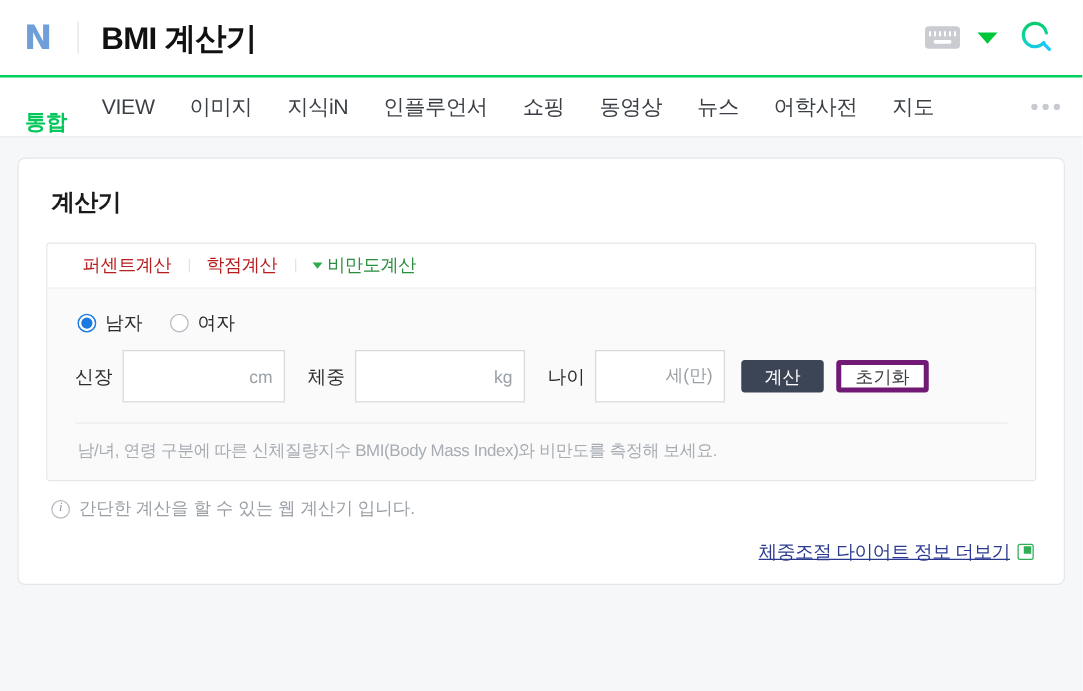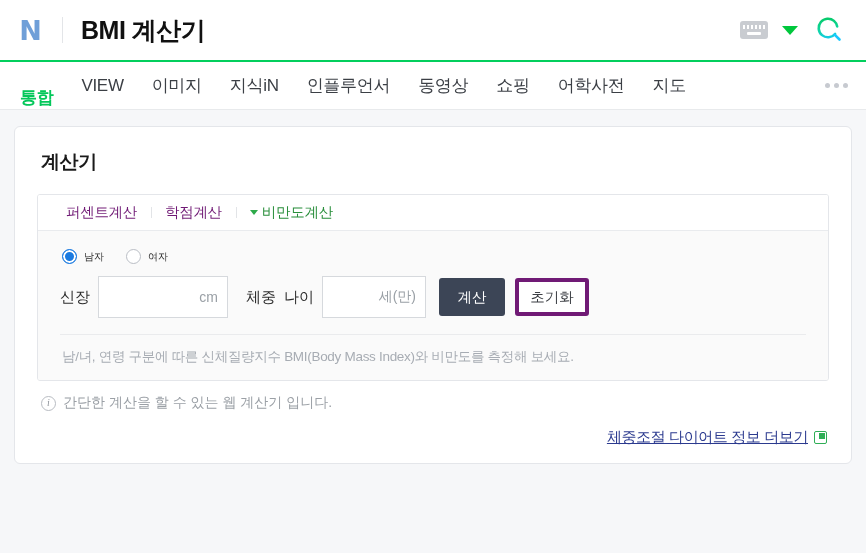--- a/index.html
+++ b/index.html
@@ -162,21 +162,21 @@
   .panel-tabs {
     background: #ffffff;
     border-bottom: 1px solid #e9ebee;
     display: flex;
     align-items: center;
     height: 36px;
     padding-left: 14px;
   }
   .panel-tab {
     font-size: 14.5px;
-    color: #701a75;
+    color: #b91c1c;
     padding: 0 14px;
     position: relative;
     display: flex;
     align-items: center;
     letter-spacing: -0.3px;
   }
   .panel-tab + .panel-tab::before {
     content: "";
     position: absolute;
     left: 0;
@@ -204,21 +204,21 @@
   .radio-row {
     display: flex;
     align-items: center;
     gap: 22px;
     padding: 2px 0 12px 2px;
   }
   .radio-opt {
     display: flex;
     align-items: center;
     gap: 7px;
-    font-size: 10px;
+    font-size: 15px;
     color: #2c2c2c;
   }
   .radio-dot {
     width: 15px;
     height: 15px;
     border-radius: 50%;
     border: 1px solid #b9bdc4;
     background: #ffffff;
     display: block;
     position: relative;
@@ -251,21 +251,21 @@
     justify-content: flex-end;
     padding: 0 9px;
     font-size: 14px;
     color: #9aa0a6;
   }
   .w-height { width: 130px; margin-right: 18px; }
   .w-weight { width: 136px; margin-right: 18px; }
   .w-age    { width: 104px; margin-right: 13px; }
 
   .btn {
-    height: 38px;
+    height: 26px;
     font-size: 14.5px;
     display: flex;
     align-items: center;
     justify-content: center;
     border-radius: 3px;
     padding: 0 14px;
     white-space: nowrap;
   }
   .btn-primary {
     background: #3c4556;
@@ -370,22 +370,23 @@
     </span>
   </div>
 </div>
 
 <div class="nav">
   <div class="nav-item active">통합</div>
   <div class="nav-item">VIEW</div>
   <div class="nav-item">이미지</div>
   <div class="nav-item">지식iN</div>
   <div class="nav-item">인플루언서</div>
+  <div class="nav-item">쇼핑</div>
   <div class="nav-item">동영상</div>
-  <div class="nav-item">쇼핑</div>
+  <div class="nav-item">뉴스</div>
   <div class="nav-item">어학사전</div>
   <div class="nav-item">지도</div>
   <div class="nav-more">
     <span></span>
       <span></span>
       <span></span>
   </div>
 </div>
 
 <div class="content">
@@ -421,20 +422,23 @@
           </label>
         </div>
 
         <div class="field-row">
           <span class="field-label">신장</span>
           <div class="input-box w-height">
             <span>cm</span>
           </div>
 
           <span class="field-label">체중</span>
+          <div class="input-box w-weight">
+            <span>kg</span>
+          </div>
 
           <span class="field-label">나이</span>
           <div class="input-box w-age">
             <span>세(만)</span>
           </div>
 
           <div class="btn btn-primary">계산</div>
           <div class="btn btn-secondary">초기화</div>
         </div>
 

